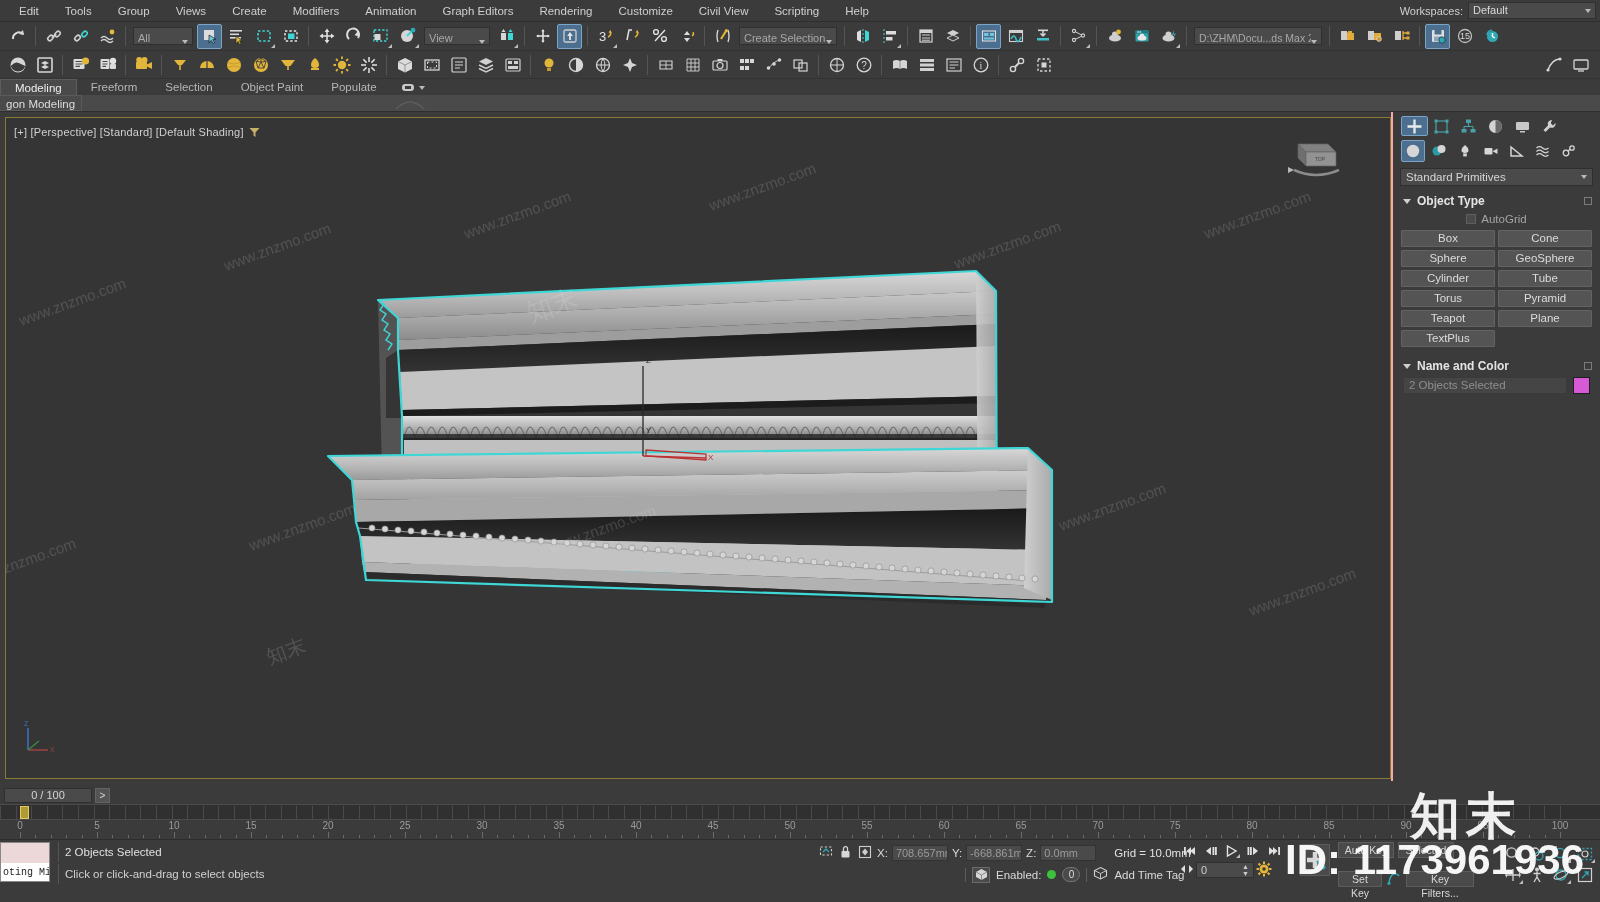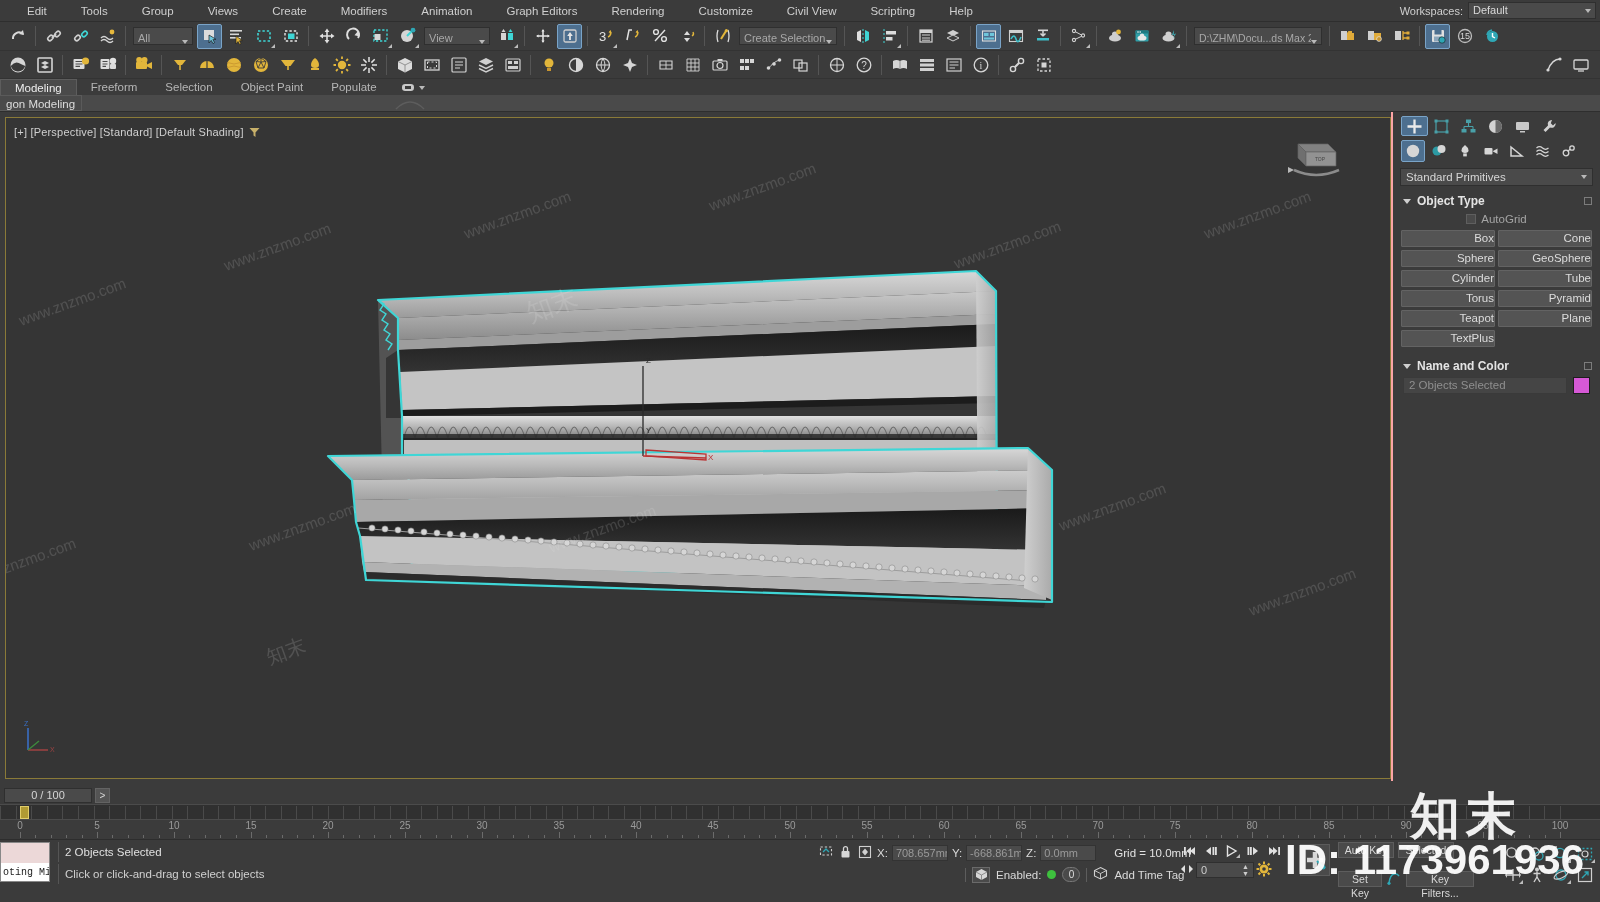--- a/index.html
+++ b/index.html
@@ -13,21 +13,20 @@
     -webkit-font-smoothing: antialiased;
   }
   #app { position: relative; width: 1600px; height: 902px; }
 
   
   .menubar {
     position: absolute; left: 0; top: 0; width: 1600px; height: 22px;
     background: #3b3b3b;
     display: flex; align-items: center;
     border-bottom: 1px solid #2e2e2e;
-    gap: 8px;
   }
   .menu-item {
     padding: 0 13px; height: 22px; line-height: 22px;
     font-size: 11.5px; color: #cfcfcf; white-space: nowrap;
   }
   .ws-area {
     position: absolute; right: 4px; top: 2px;
     display: flex; align-items: center; gap: 5px;
   }
   .ws-label { font-size: 11px; color: #cfcfcf; }
@@ -152,21 +151,21 @@
     display: flex; align-items: center; justify-content: center;
     gap: 5px; padding: 3px 0 5px 0; font-size: 11.5px; color: #a4a4a4;
   }
   .cbox { width: 10px; height: 10px; background: #4a4a4a; border: 1px solid #5f5f5f; }
   .objgrid {
     display: grid; grid-template-columns: 1fr 1fr; gap: 3px;
     padding: 0 8px;
   }
   .objbtn {
     height: 17px; background: #545454; border: 1px solid #636363;
-    color: #dcdcdc; font-size: 11.5px; text-align: right; line-height: 15px;
+    color: #dcdcdc; font-size: 11.5px; text-align: center; line-height: 15px;
     border-radius: 1px;
   }
   .objbtn.full { grid-column: 1 / 2; }
   .namerow { display: flex; align-items: center; gap: 6px; padding: 2px 10px 0 10px; }
   .namefield {
     flex: 1; height: 17px; background: #454545; border: 1px solid #3a3a3a;
     color: #8f8f8f; font-size: 11.5px; padding: 0 5px; line-height: 15px;
   }
   .colorswatch { width: 17px; height: 17px; border: 1px solid #1e1e1e; }
 

